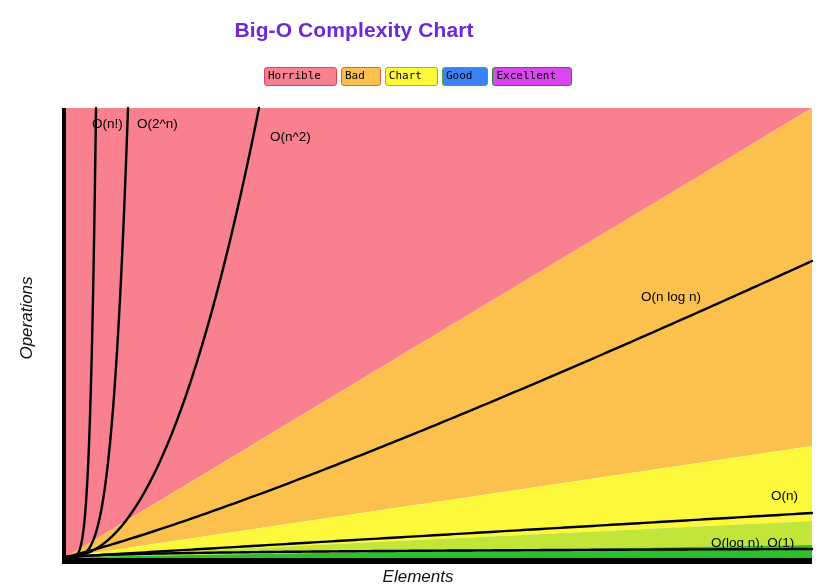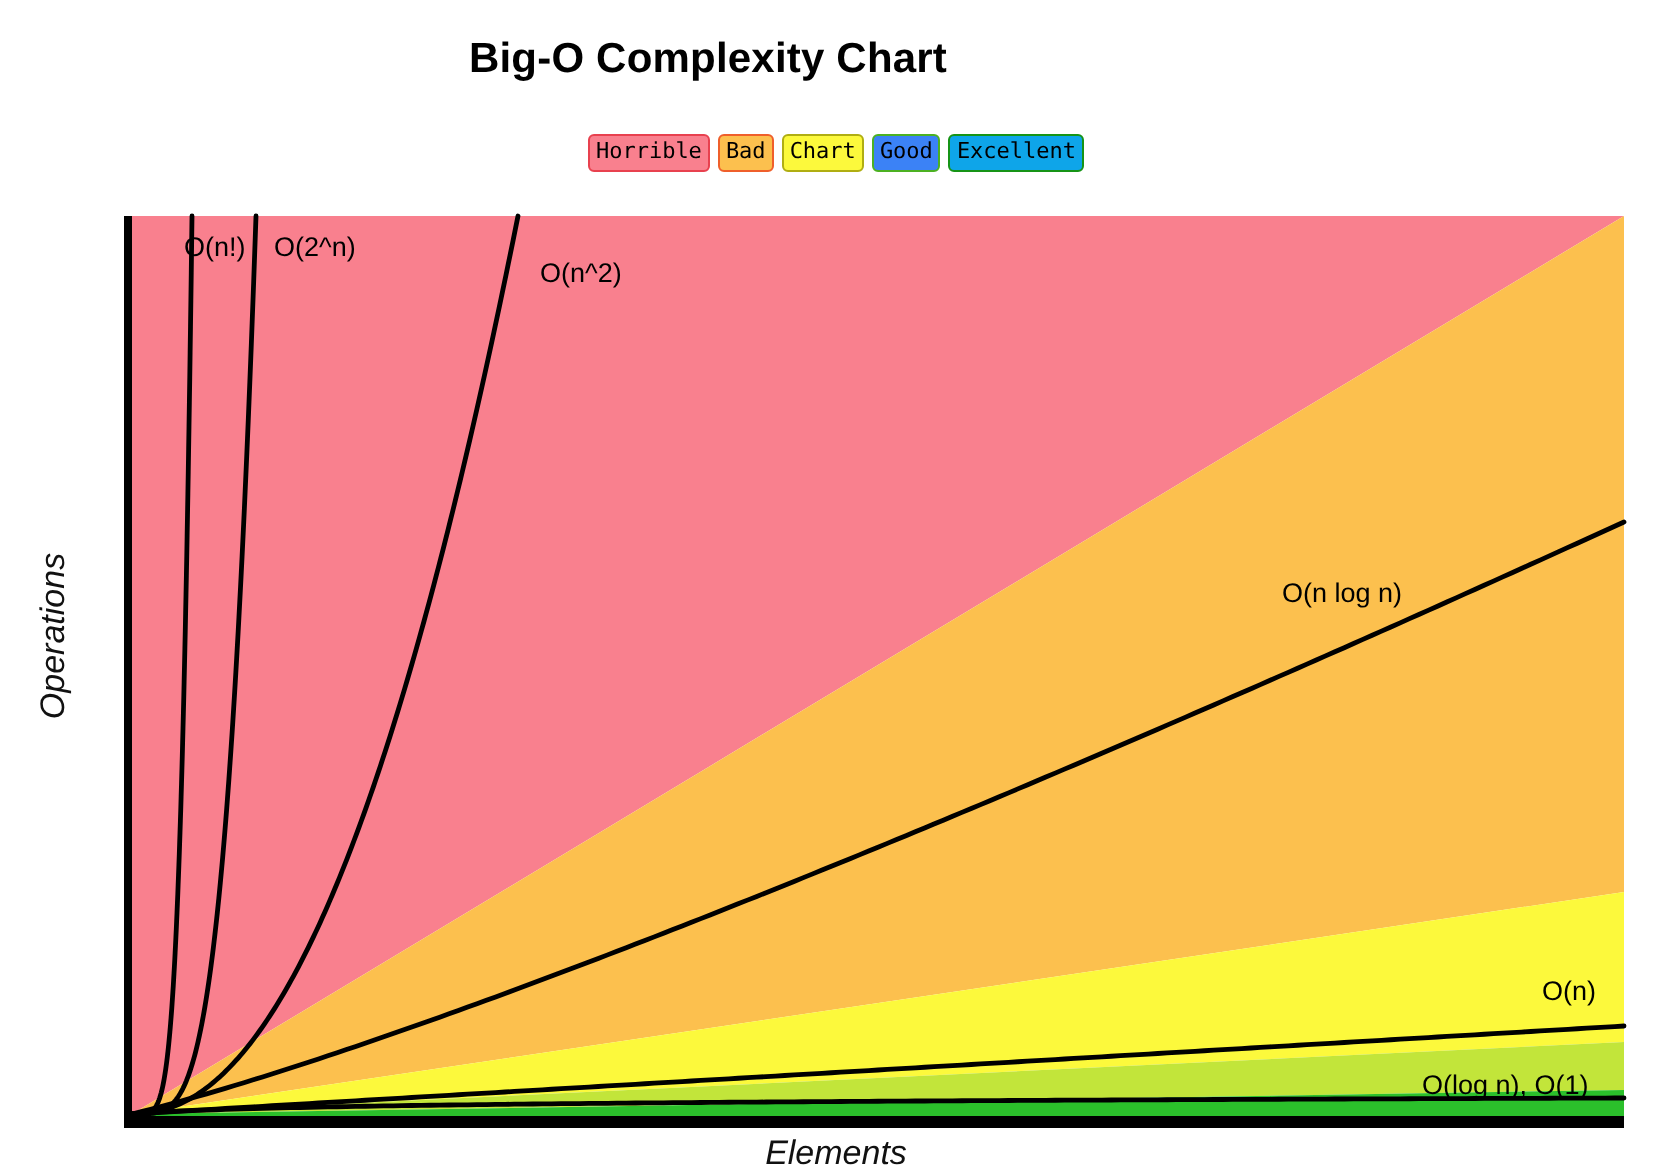--- a/index.html
+++ b/index.html
@@ -20,39 +20,39 @@
     background: #ffffff;
   }
   #chart-title {
     position: absolute;
     top: 18px;
     left: 0;
     width: 708px;
     text-align: center;
     font-size: 21px;
     font-weight: bold;
-    color: #000000;
+    color: #6d28d9;
     font-family: "Liberation Sans", sans-serif;
     letter-spacing: 0.1px;
   }
   #legend {
     position: absolute;
     top: 67px;
     left: 0;
     width: 836px;
     display: flex;
     justify-content: center;
     align-items: center;
     gap: 4px;
   }
   .legend-badge {
     font-family: "DejaVu Sans Mono", monospace;
     font-size: 11px;
     line-height: 12px;
-    padding: 2px 3px 3px 3px;
+    padding: 2px 15px 3px 3px;
     border-width: 1.5px;
     border-style: solid;
     border-radius: 3px;
     color: #000000;
     white-space: nowrap;
   }
   #plot-wrap {
     position: absolute;
     left: 0;
     top: 16px;
@@ -94,21 +94,21 @@
 
 <div id="page">
 
   <div id="chart-title">Big-O Complexity Chart</div>
 
   <div id="legend">
       <div class="legend-badge" style="background: rgb(249, 128, 142); border-color: rgb(232, 65, 79);">Horrible</div>
       <div class="legend-badge" style="background: rgb(252, 192, 78); border-color: rgb(239, 95, 43);">Bad</div>
       <div class="legend-badge" style="background: rgb(252, 249, 60); border-color: rgb(176, 174, 18);">Chart</div>
       <div class="legend-badge" style="background: #3b82f6; border-color: rgb(76, 177, 34);">Good</div>
-      <div class="legend-badge" style="background: #0ea5e9; border-color: rgb(22, 148, 22);">Excellent</div>
+      <div class="legend-badge" style="background: #d946ef; border-color: rgb(22, 148, 22);">Excellent</div>
     </div>
 
   <div id="plot-wrap">
     <svg id="plot-svg" width="836" height="588" viewBox="0 0 836 588">
       <g id="regions-group">
           <path d="M 66 541 L 812 92 L 64 92 Z" fill="#f9808e"></path>
           <path d="M 66 541 L 812 92 L 812 430 Z" fill="#fcc04e"></path>
           <path d="M 66 541 L 812 430 L 812 505 Z" fill="#fcf93c"></path>
           <path d="M 66 541 L 812 505 L 812 529 Z" fill="#c2e53a"></path>
           <path d="M 66 541 L 812 529 L 812 543 L 66 543 Z" fill="#2bc02b"></path>

